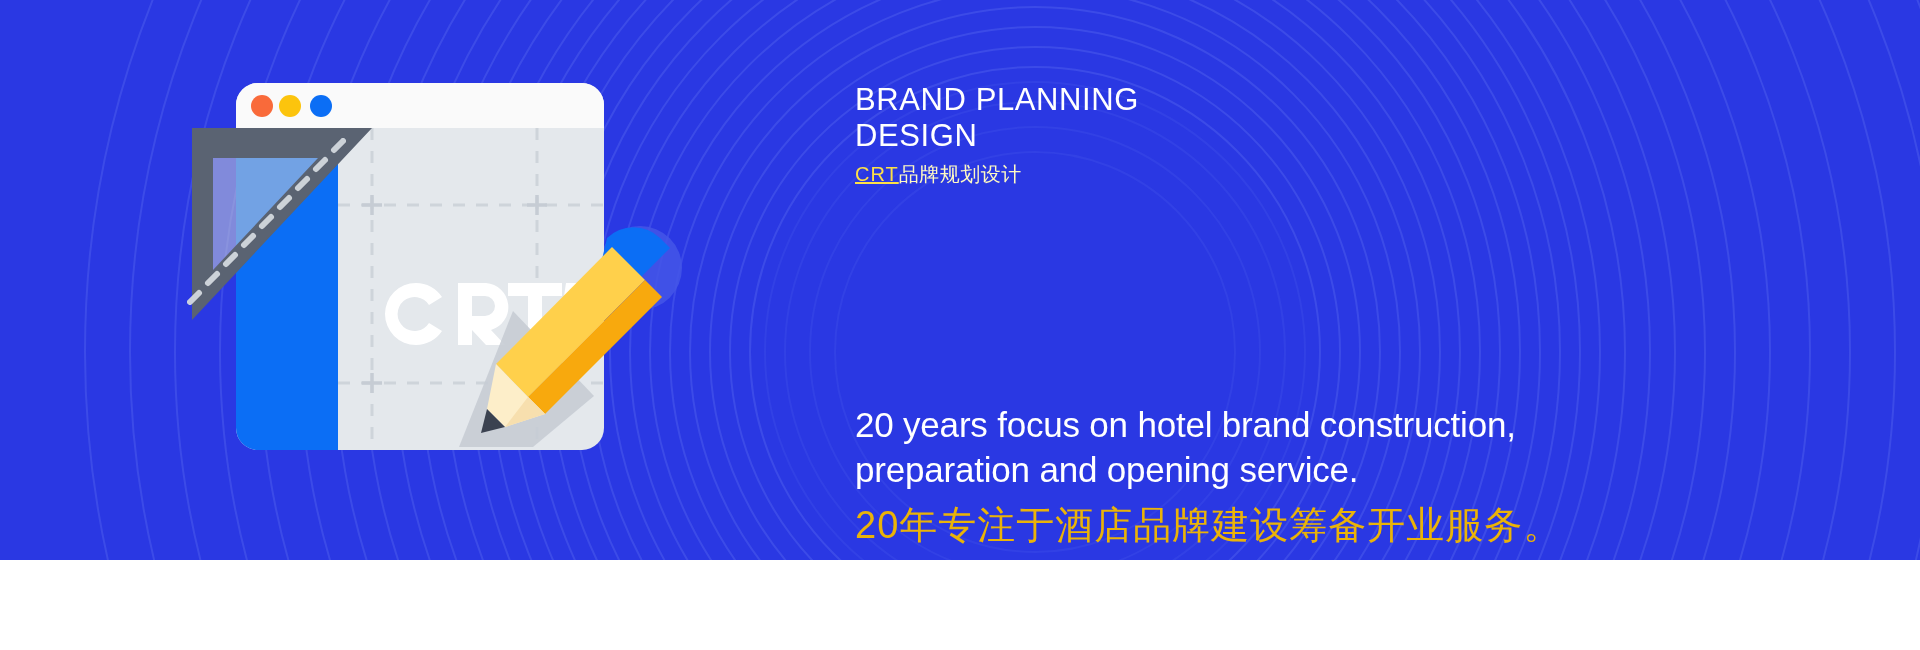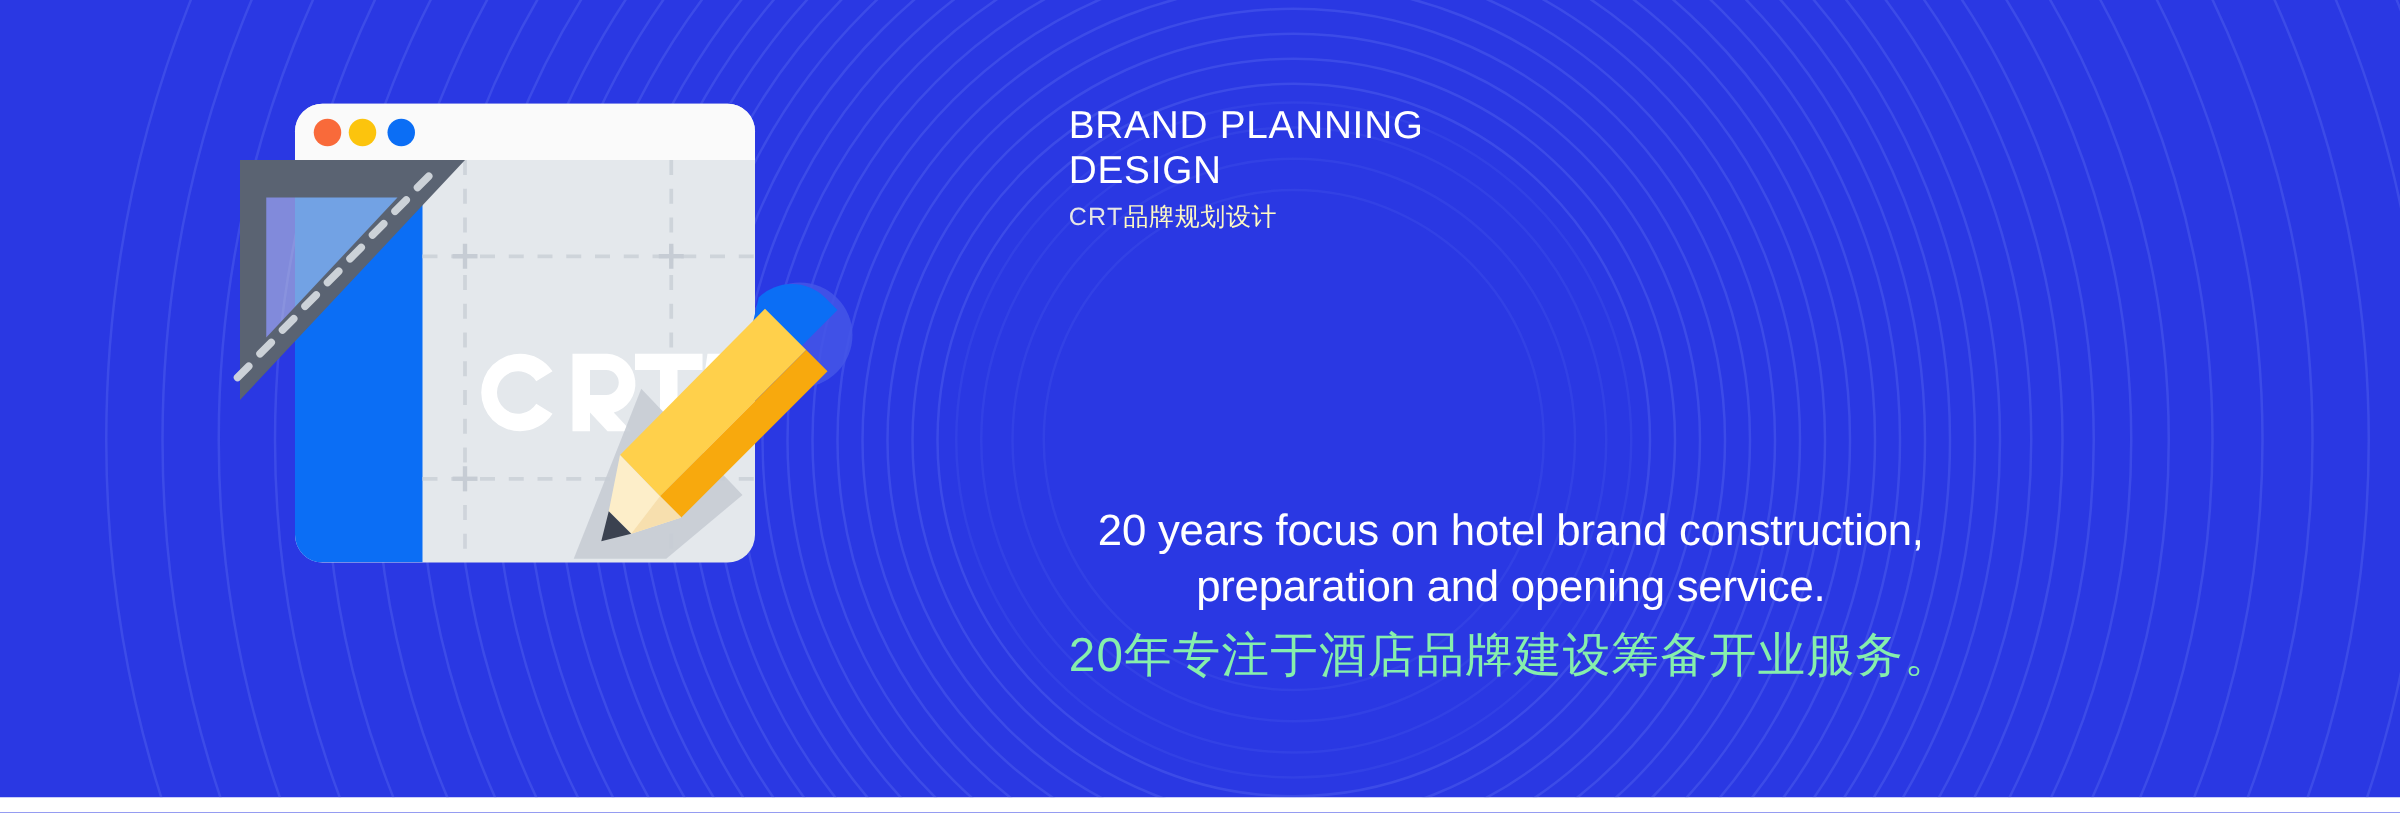--- a/index.html
+++ b/index.html
@@ -4,21 +4,21 @@
 <style>
   html, body {
     margin: 0;
     padding: 0;
     background: #ffffff;
   }
 
   #banner {
     position: relative;
     width: 1920px;
-    height: 638px;
+    height: 560px;
     overflow: hidden;
     background: #2a38e3;
     font-family: "Liberation Sans", "DejaVu Sans", sans-serif;
     -webkit-font-smoothing: antialiased;
   }
 
   
   .rings {
     position: absolute;
     left: 0; top: 0;
@@ -62,45 +62,45 @@
     white-space: pre-line;
   }
   .subhead {
     margin: 8px 0 0 0;
     font-size: 20px;
     line-height: 1.2;
     letter-spacing: 0.5px;
     white-space: nowrap;
   }
   .subhead .crt {
-    color: #e5e5e5;
+    color: #fde047;
     letter-spacing: 1px;
+    text-decoration: underline;
   }
   .subhead .cn {
     color: #fef9c3;
   }
 
   .tagline-block {
     position: absolute;
     left: 0;
     top: 403px;
   }
   .tagline-en {
     margin: 0;
     color: #ffffff;
     font-size: 35px;
     font-weight: 400;
     line-height: 1.28;
     letter-spacing: -0.2px;
     white-space: pre-line;
-    text-align: center;
   }
   .tagline-cn {
     margin: 10px 0 0 0;
-    color: #86efac;
+    color: #eab308;
     font-size: 38px;
     font-weight: 400;
     line-height: 1.2;
     letter-spacing: 1px;
     white-space: nowrap;
   }
 </style>
 </head>
 <body>
 

